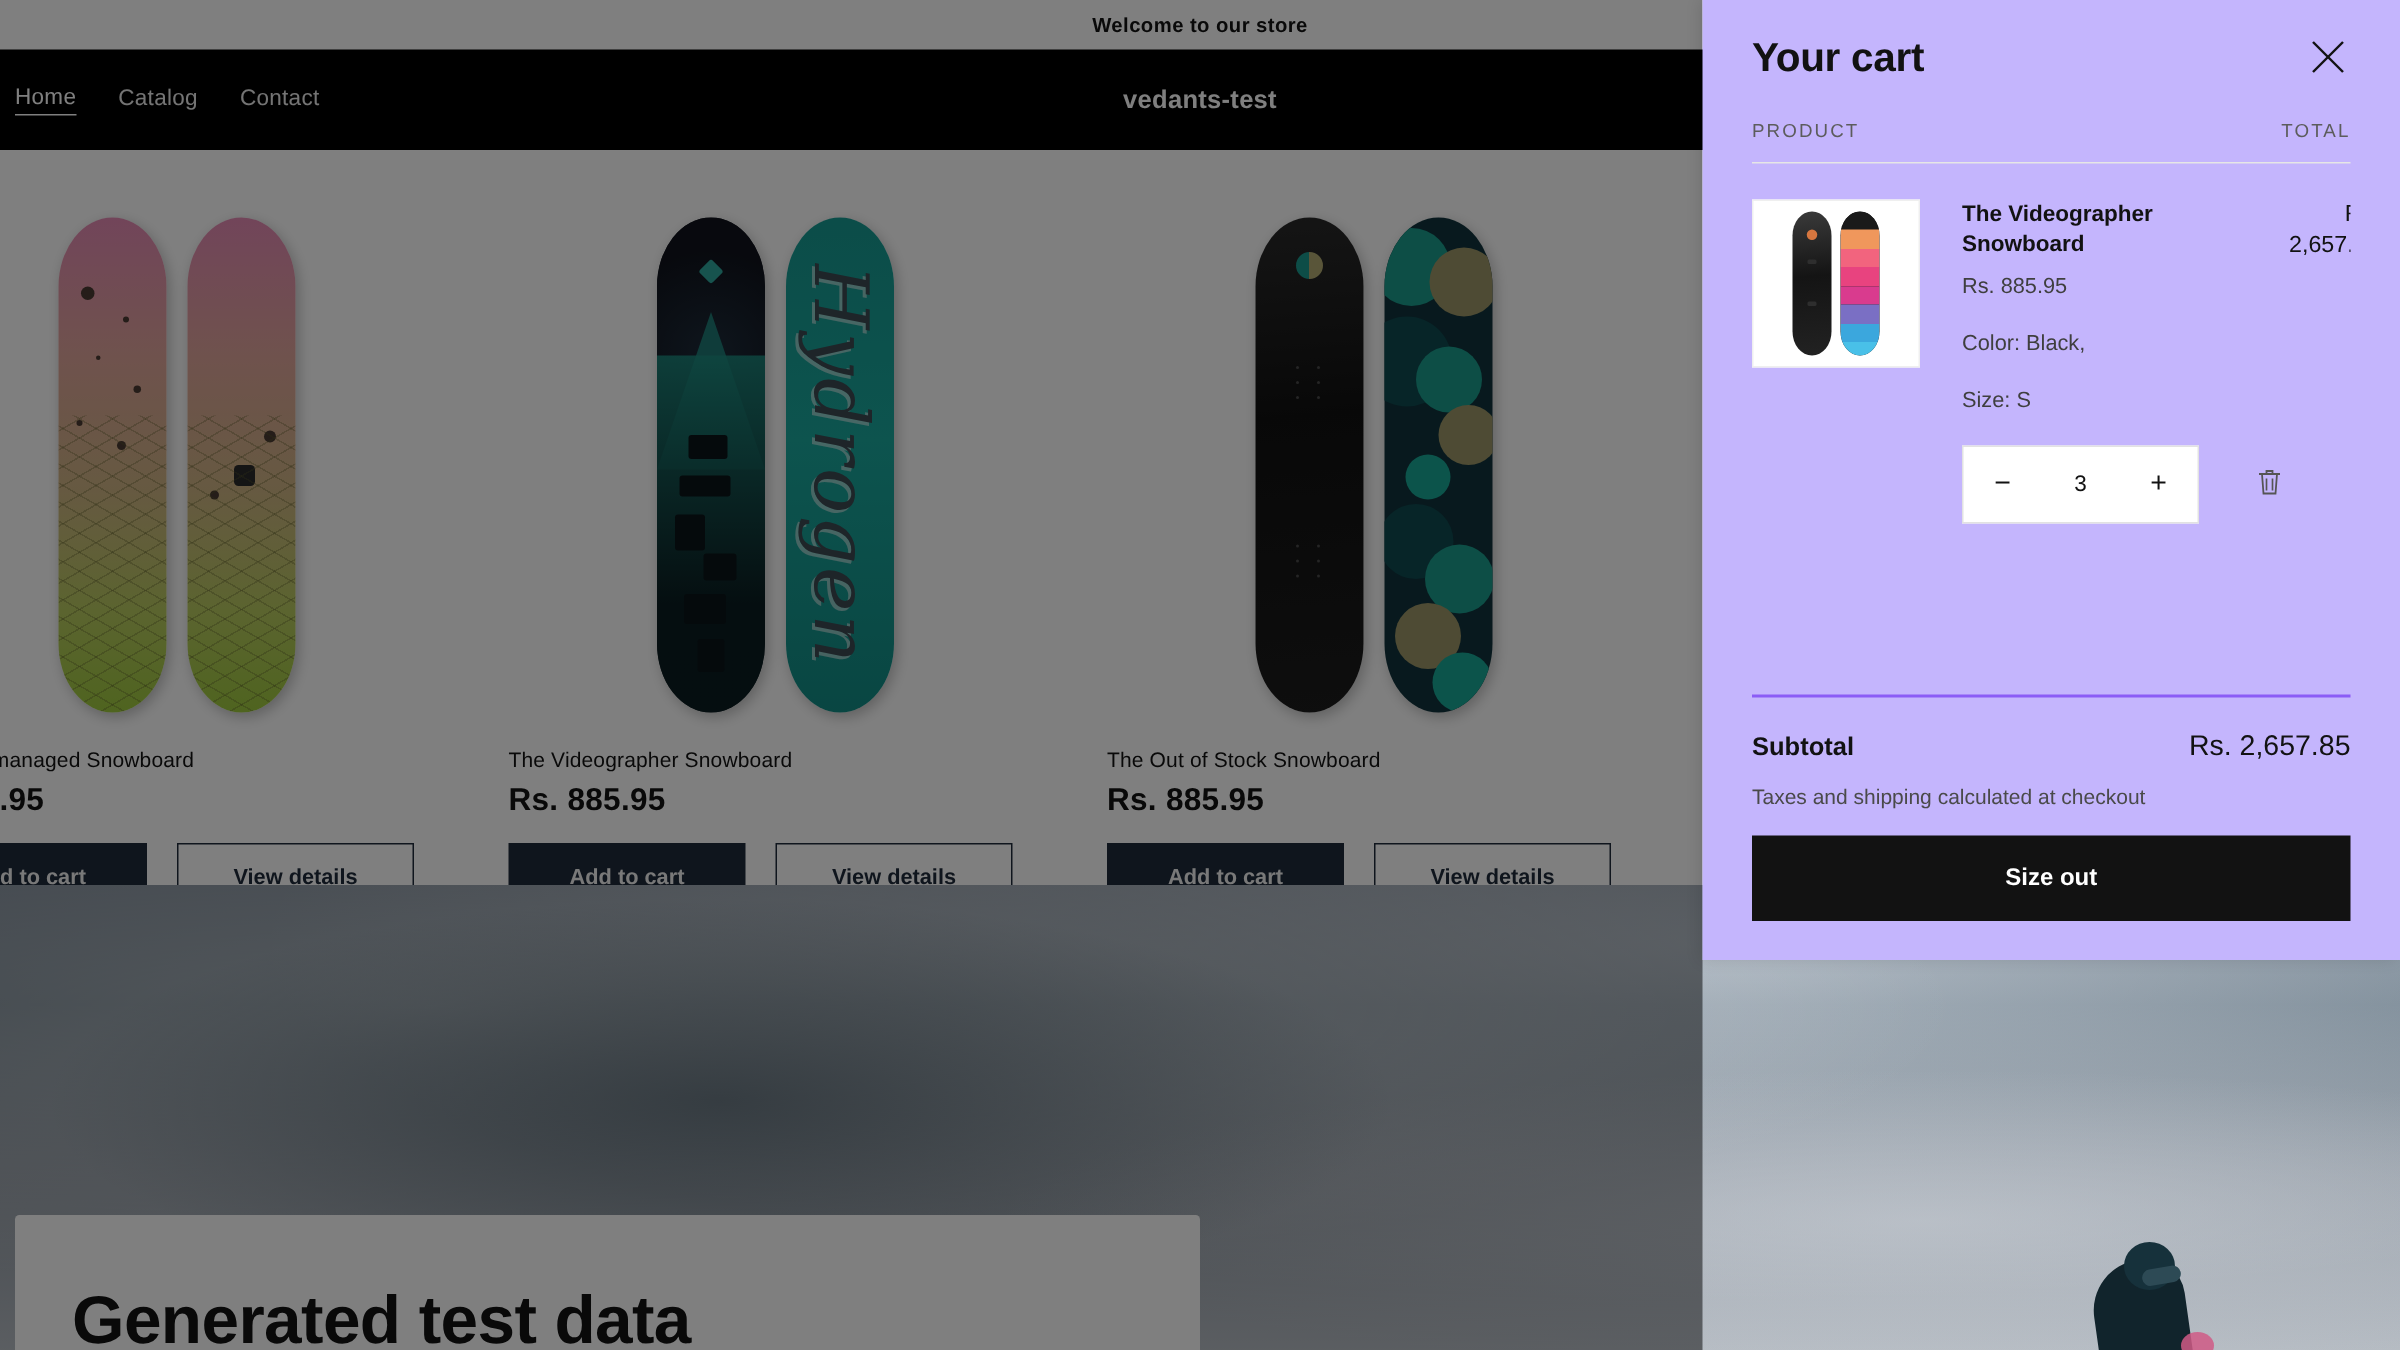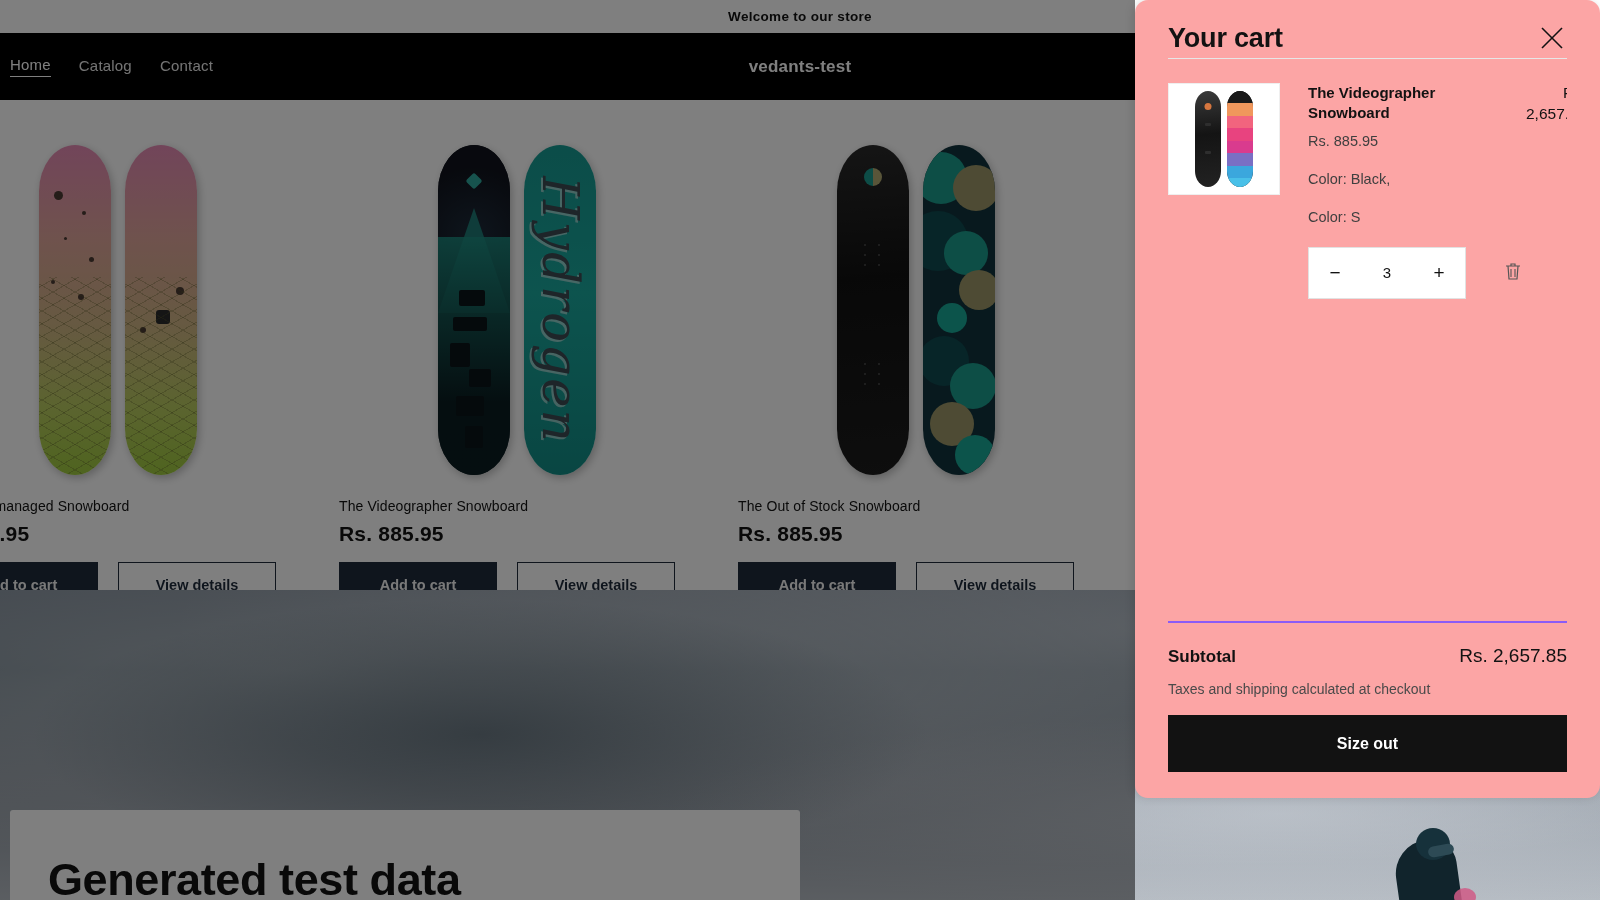--- a/index.html
+++ b/index.html
@@ -173,24 +173,23 @@
   }
 
   
   .overlay{
     position:absolute; top:0; left:0; width:1135px; height:900px;
     background:rgba(0,0,0,.5);
   }
 
   
   .drawer{
-    position:absolute; top:0; right:0; width:465px; height:798px;
-    background:#fca5a5; display:flex; flex-direction:column;
+    position:absolute; top:0; right:0; width:465px; height:640px;
+    background:#c4b5fd; display:flex; flex-direction:column;
     box-shadow:-2px 0 10px rgba(0,0,0,.12);
-    border-radius:13px;
   }
   .drawer-head{
     display:flex; align-items:center; justify-content:space-between;
     padding:18px 28px 0 33px;
   }
   .drawer-title{ font-size:27px; font-weight:bold; color:#121212; letter-spacing:-.2px; }
   .close-btn{
     width:40px; height:40px; display:flex; align-items:center; justify-content:center;
     background:none; border:none; cursor:pointer;
   }
@@ -399,20 +398,24 @@
     <div class="drawer-head">
       <div class="drawer-title">Your cart</div>
       <button class="close-btn">
         <svg width="26" height="26" viewBox="0 0 26 26">
           <line x1="3" y1="3" x2="23" y2="23" stroke="#121212" stroke-width="1.6"></line>
           <line x1="23" y1="3" x2="3" y2="23" stroke="#121212" stroke-width="1.6"></line>
         </svg>
       </button>
     </div>
 
+    <div class="cols">
+      <span>PRODUCT</span>
+      <span>TOTAL</span>
+    </div>
 
     <div class="cart-body">
       <div class="line-item">
 
         <div class="thumb">
           <div class="t-board t-black">
             <div class="dot"></div>
             <div class="m" style="top:33%"></div>
             <div class="m" style="top:63%"></div>
           </div>
@@ -425,21 +428,21 @@
             <i style="top:65%;background:#7a6fc4;"></i>
             <i style="top:78%;background:#3ba7dd;"></i>
             <i style="top:91%;background:#49c0e8;"></i>
           </div>
         </div>
 
         <div class="li-info">
           <div class="li-title">The Videographer Snowboard</div>
           <div class="li-price">Rs. 885.95</div>
           <div class="li-opt">Color: Black,</div>
-          <div class="li-opt">Color: S</div>
+          <div class="li-opt">Size: S</div>
 
           <div class="qty-row">
             <div class="stepper">
               <button class="step-btn">−</button>
               <span class="qty-val">3</span>
               <button class="step-btn">+</button>
             </div>
             <button class="trash-btn">
               <svg width="18" height="20" viewBox="0 0 18 20">
                 <path d="M2 5h14M7 5V3h4v2M4 5l1 13h8l1-13" fill="none" stroke="#555" stroke-width="1.2"></path>

